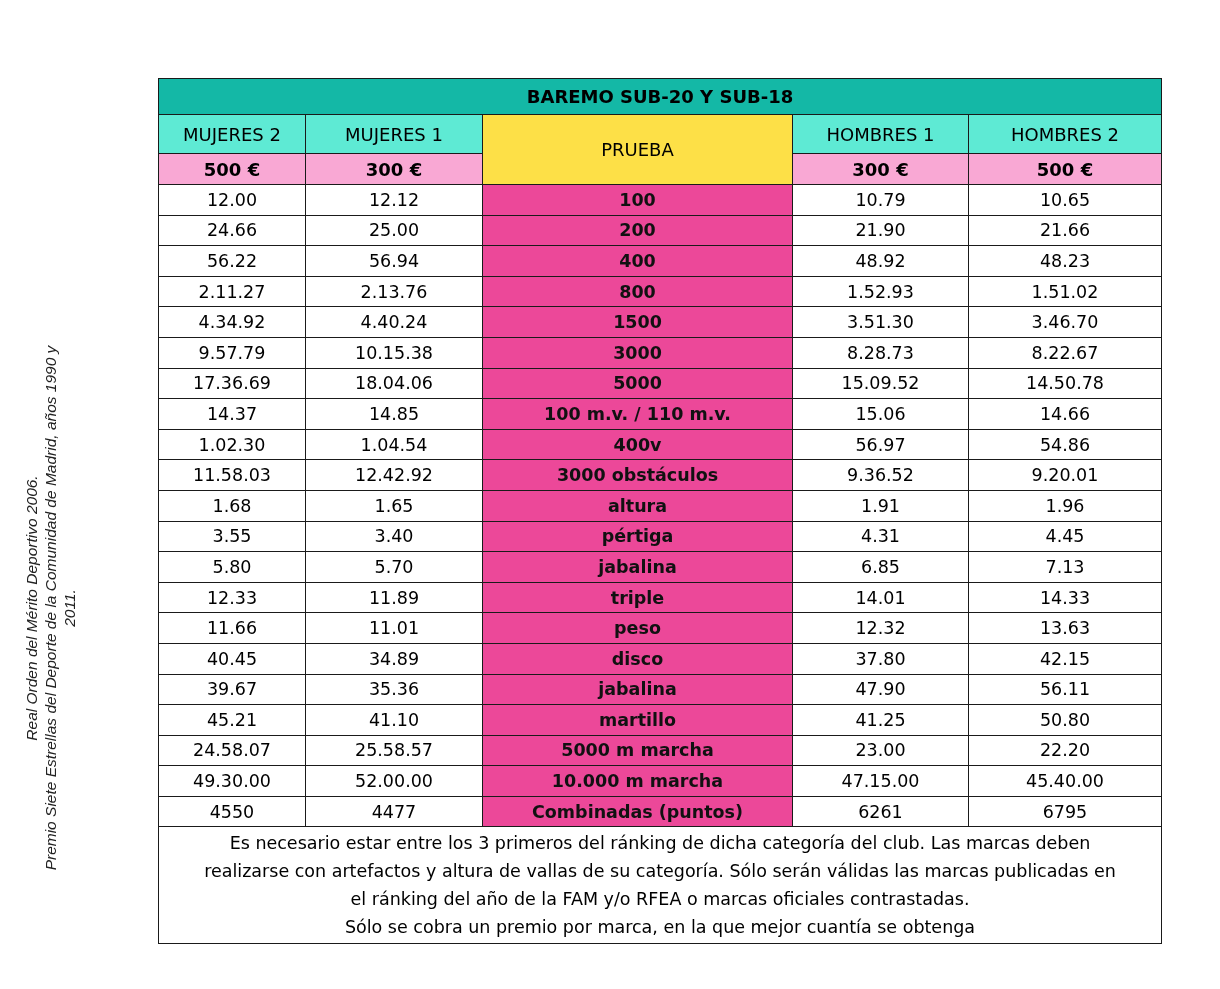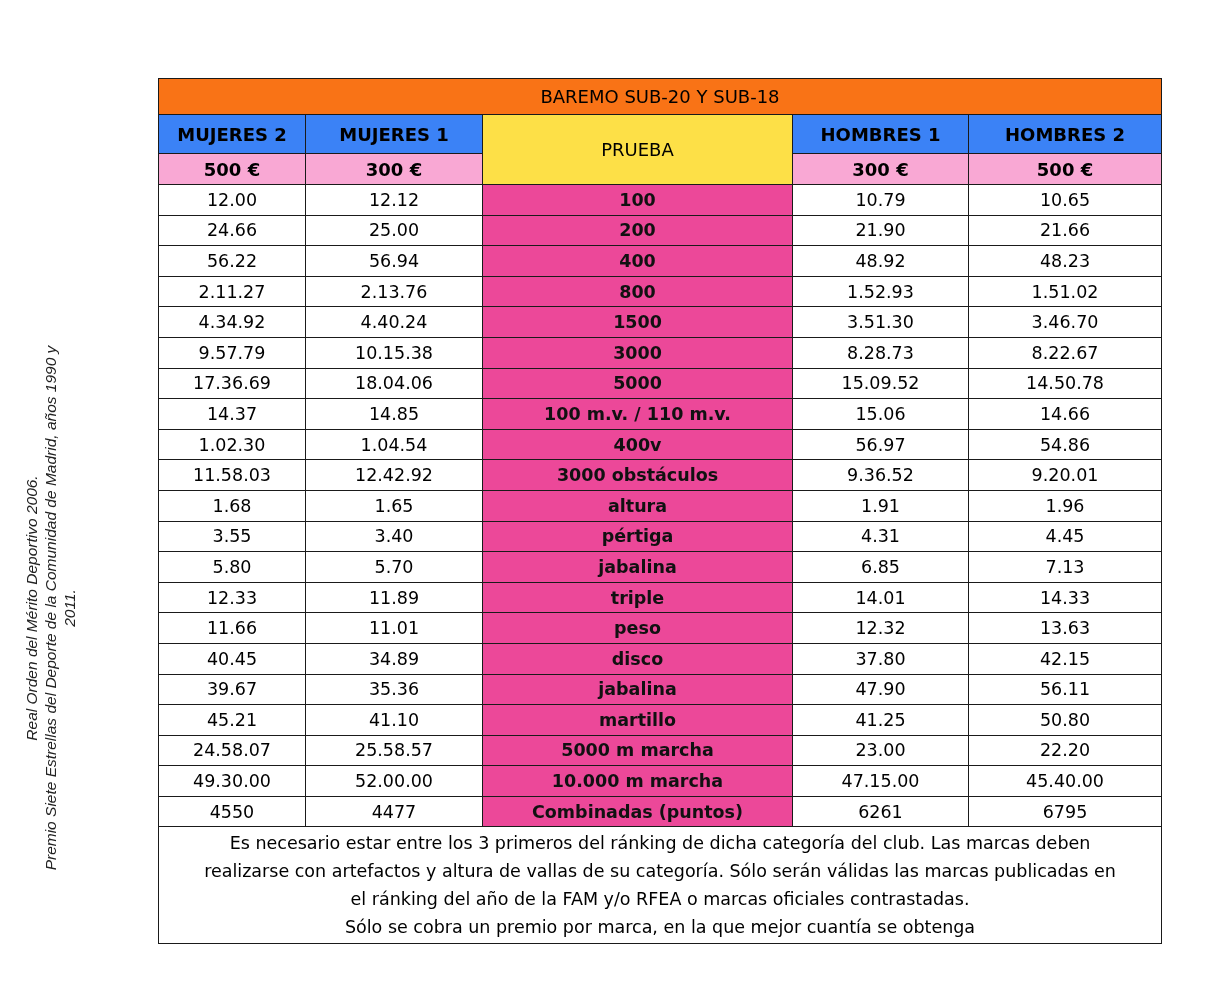--- a/index.html
+++ b/index.html
@@ -13,22 +13,22 @@
     font-size:15.5px; line-height:19px; color:#222;
   }
   .side-note div { white-space:nowrap; }
   table.baremo {
     position:absolute; left:158px; top:78px;
     border-collapse:collapse; table-layout:fixed;
     width:1003px;
     font-family:"DejaVu Sans", sans-serif;
   }
   table.baremo td { border:1.5px solid #1a1a1a; text-align:center; padding:0; font-size:17.5px; }
-  .title-cell { background:#f97316; font-weight:normal; height:35px; font-size:18px !important; }
-  .cat-cell { background:#3b82f6; font-weight:bold; height:38px; font-size:18px !important; }
+  .title-cell { background:#14b8a6; font-weight:bold; height:35px; font-size:18px !important; }
+  .cat-cell { background:#5eead4; font-weight:normal; height:38px; font-size:18px !important; }
   .prize-cell { background:#f9a8d4; font-weight:bold; height:30px; font-size:18px !important; }
   .prueba-head { background:#fde047; font-weight:normal; font-size:18px !important; }
   .val { background:#ffffff; height:29.6px; }
   .ev { background:#ec4899; font-weight:bold; color:#111; }
   .note-cell { font-weight:normal; font-size:17.5px !important; line-height:28px; padding:2px 28px !important; }
   .note-cell div { white-space:nowrap; }
 </style>
 </head>
 <body>
 

